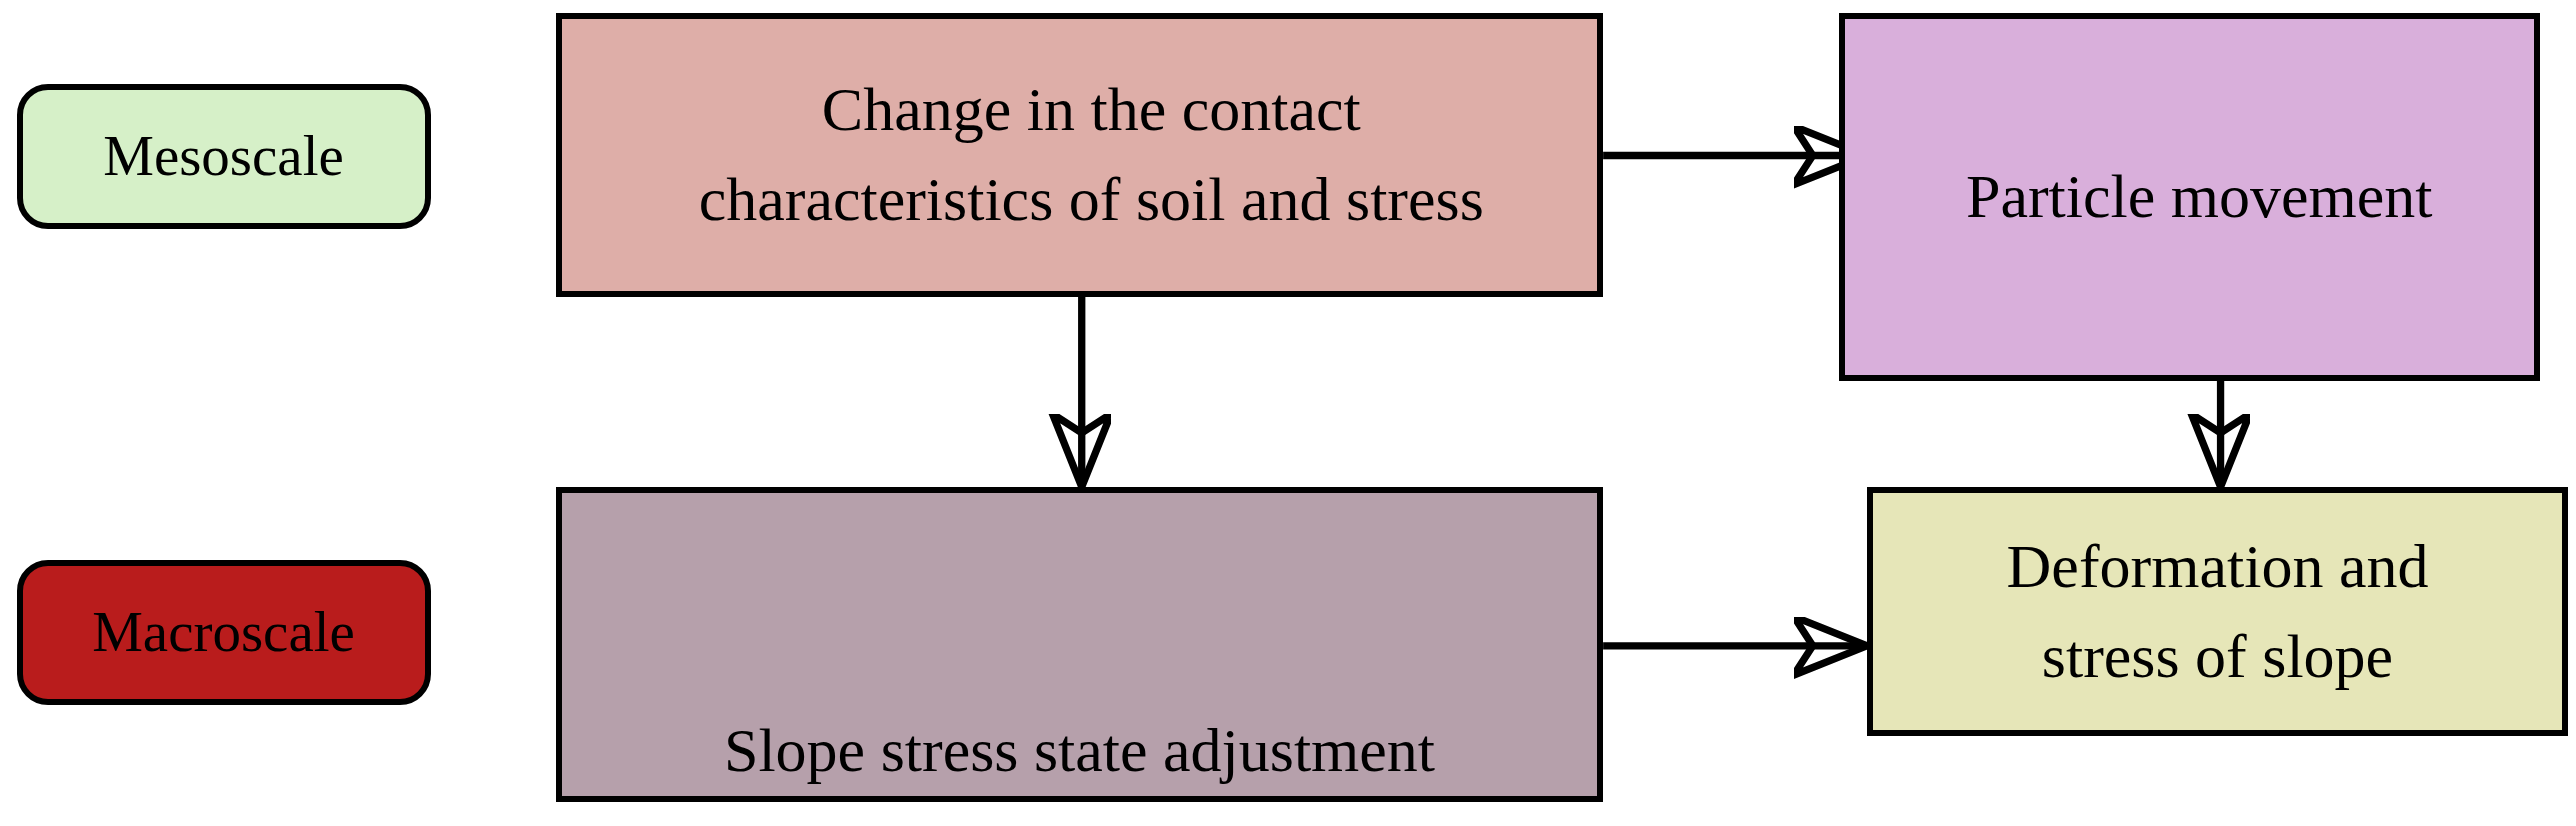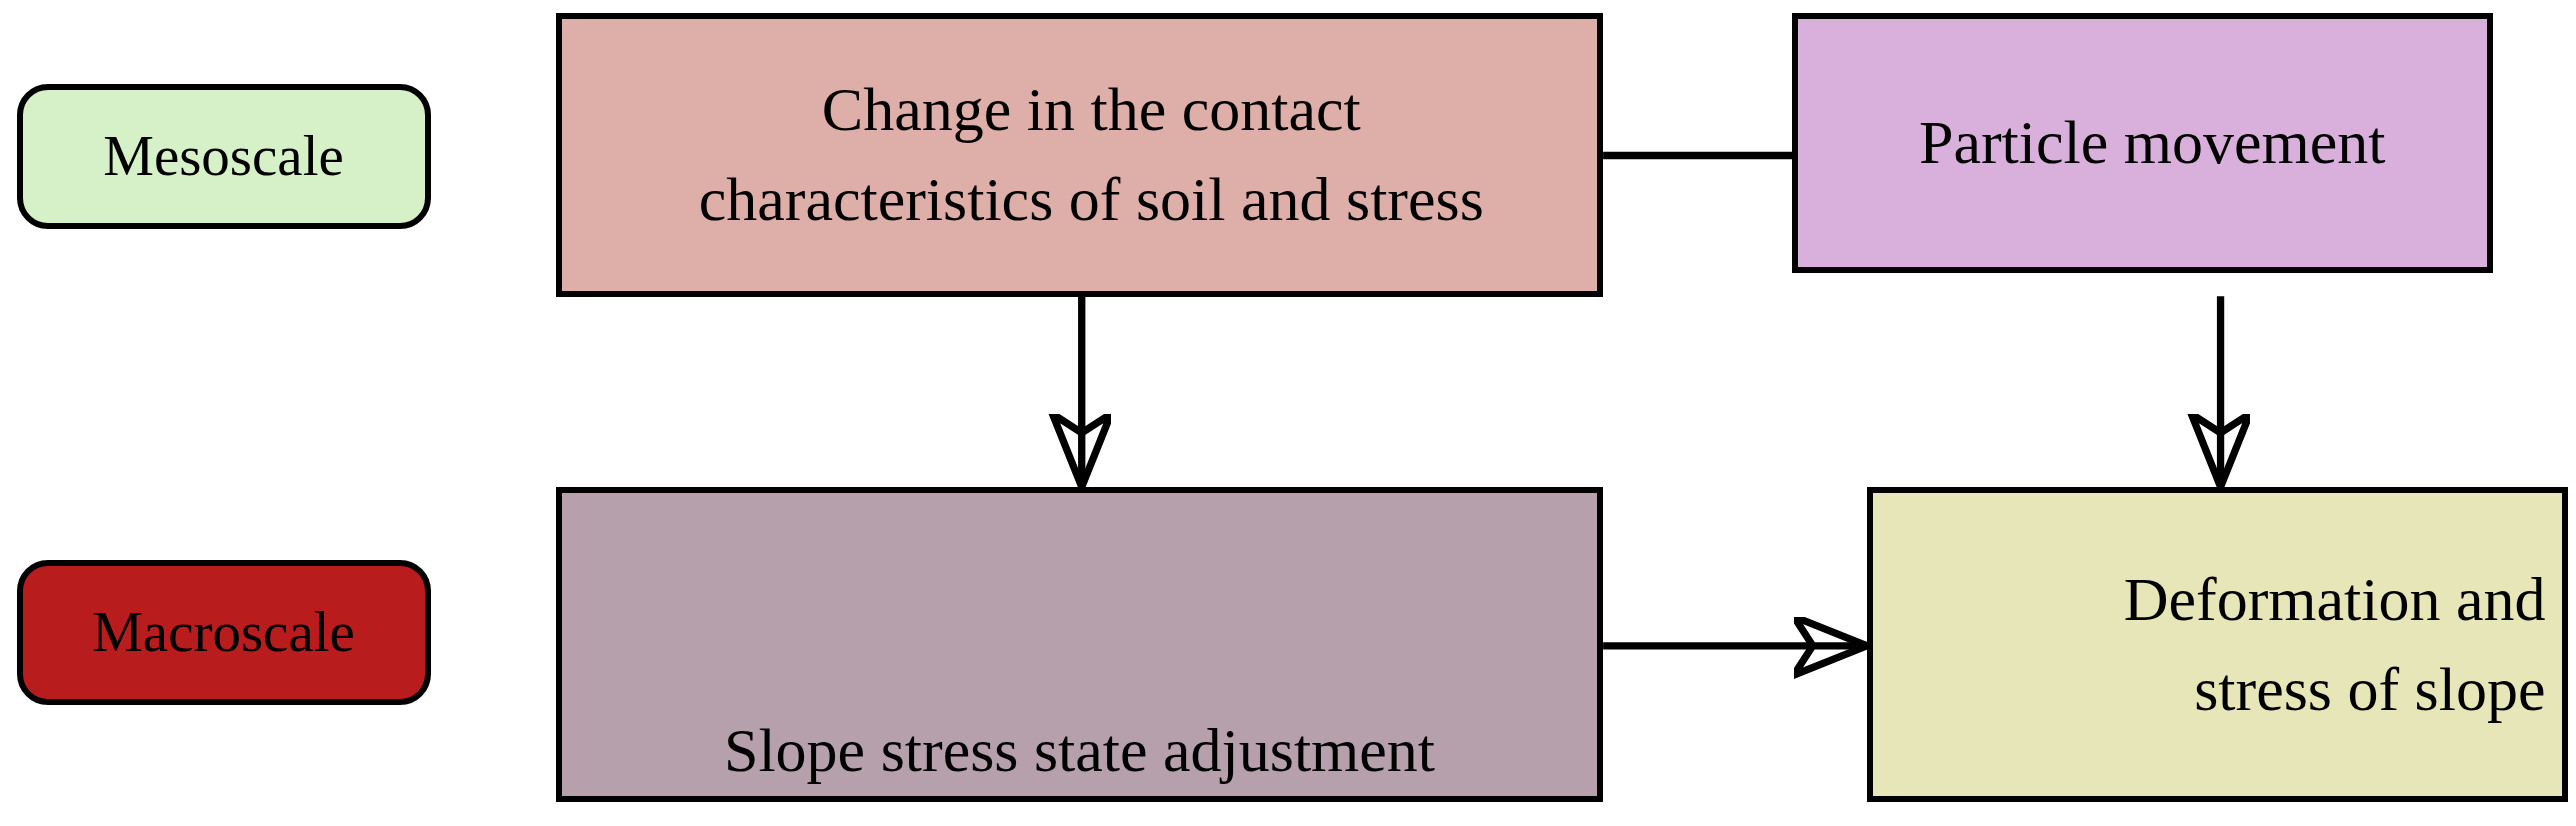--- a/index.html
+++ b/index.html
@@ -49,27 +49,27 @@
   #node-mesoscale {
     left: 16.5px;  top: 84px;  width: 414px;  height: 145px;
   }
   #node-macroscale {
     left: 16.5px;  top: 560px; width: 414px;  height: 145px;
   }
   #node-contact-change {
     left: 556px; top: 13px;  width: 1047px; height: 284px; padding-left: 40px;
   }
   #node-particle-movement {
-    left: 1792px; top: 13px; width: 701px;  height: 260px; padding-left: 36px;
+    left: 1839px; top: 13px; width: 701px;  height: 368px; padding-left: 36px;
   }
   #node-stress-adjustment {
     left: 556px; top: 487px; width: 1047px; height: 315px;
   }
   #node-slope-failure {
-    left: 1867px; top: 487px; width: 701px;  height: 315px; text-align: right;
+    left: 1867px; top: 487px; width: 701px;  height: 249px;
   }
 
   
   .arrow-layer {
     position: absolute;
     left: 0; top: 0;
     width: 2576px;
     height: 826px;
     pointer-events: none;
   }

